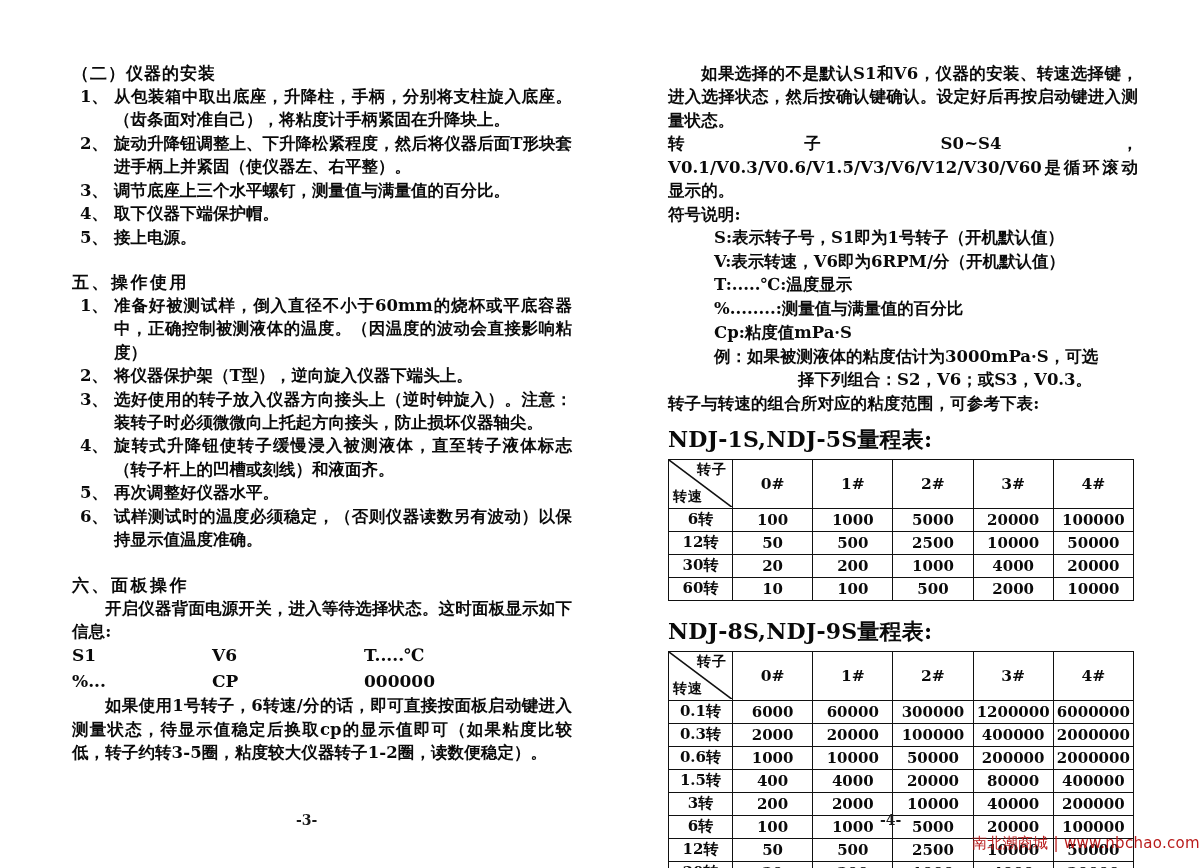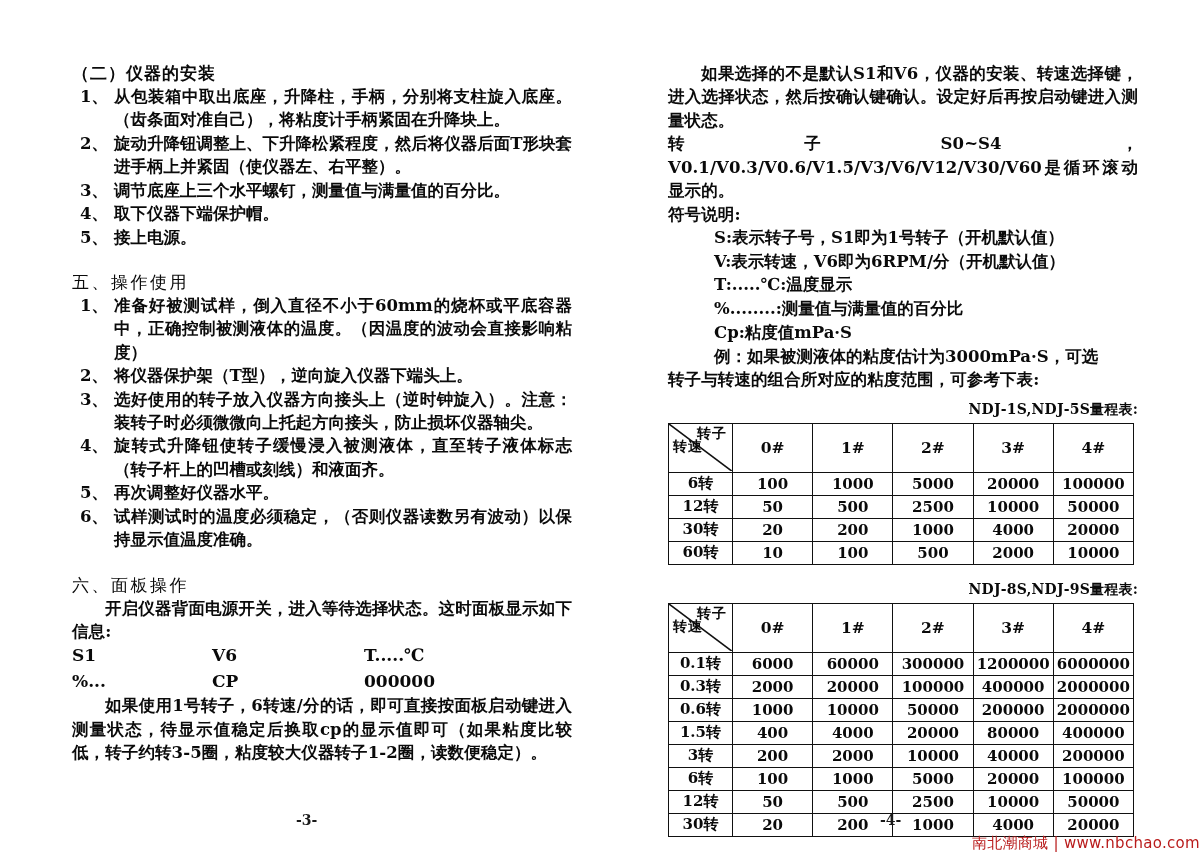--- a/index.html
+++ b/index.html
@@ -41,21 +41,21 @@
   }
 
   .heading {
     font-size: 17px;
     font-weight: 700;
     letter-spacing: 1px;
     margin: 0;
   }
   .sec-heading {
     font-size: 17px;
-    font-weight: 400;
+    font-weight: 700;
     letter-spacing: 2.5px;
     margin: 0;
   }
 
   
   ol.numlist {
     list-style: none;
     margin: 0;
     padding: 0;
   }
@@ -108,25 +108,24 @@
   }
   .panel-readout .prow {
     display: flex;
   }
   .panel-readout .c1 { width: 140px; }
   .panel-readout .c2 { width: 152px; }
   .panel-readout .c3 { width: 180px; }
 
   
   .tbl-caption {
-    font-size: 14px;
+    font-size: 22px;
     font-weight: 600;
     margin: 0 0 4px 0;
     letter-spacing: 0.2px;
-    text-align: right;
   }
   table.range {
     border-collapse: collapse;
     width: 466px;
     table-layout: fixed;
     background: #fff;
   }
   table.range td, table.range th {
     border: 1.4px solid #111;
     text-align: center;
@@ -163,21 +162,21 @@
     position: absolute;
     right: 5px;
     top: 1px;
     font-size: 14px;
     font-weight: 600;
     letter-spacing: 1px;
   }
   .diag-cell .lbl-bl {
     position: absolute;
     left: 4px;
-    bottom: 16px;
+    bottom: 2px;
     font-size: 14px;
     font-weight: 600;
     letter-spacing: 1px;
   }
 
   
   .footer-pg {
     position: absolute;
     font-size: 14px;
     font-weight: 600;
@@ -292,20 +291,21 @@
 
     <div class="blk">符号说明:</div>
 
     <ul class="symlist">
       <li>S:表示转子号，S1即为1号转子（开机默认值）</li>
       <li>V:表示转速，V6即为6RPM/分（开机默认值）</li>
       <li>T:.....℃:温度显示</li>
       <li>%........:测量值与满量值的百分比</li>
       <li>Cp:粘度值mPa·S</li>
       <li>例：如果被测液体的粘度估计为3000mPa·S，可选</li>
+      <li class="hang2">择下列组合：S2，V6；或S3，V0.3。</li>
     </ul>
 
     <div class="blk">转子与转速的组合所对应的粘度范围，可参考下表:</div>
 
     <div class="gap-s"></div>
 
     <div class="tbl-caption">NDJ-1S,NDJ-5S量程表:</div>
 
     <table class="range">
       <colgroup>

